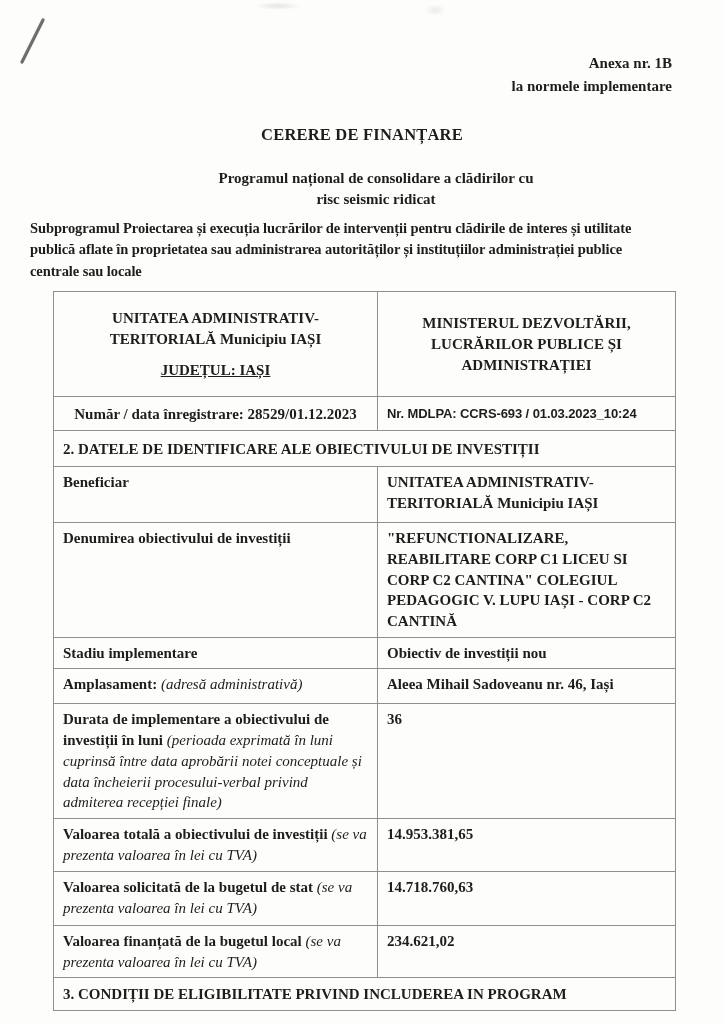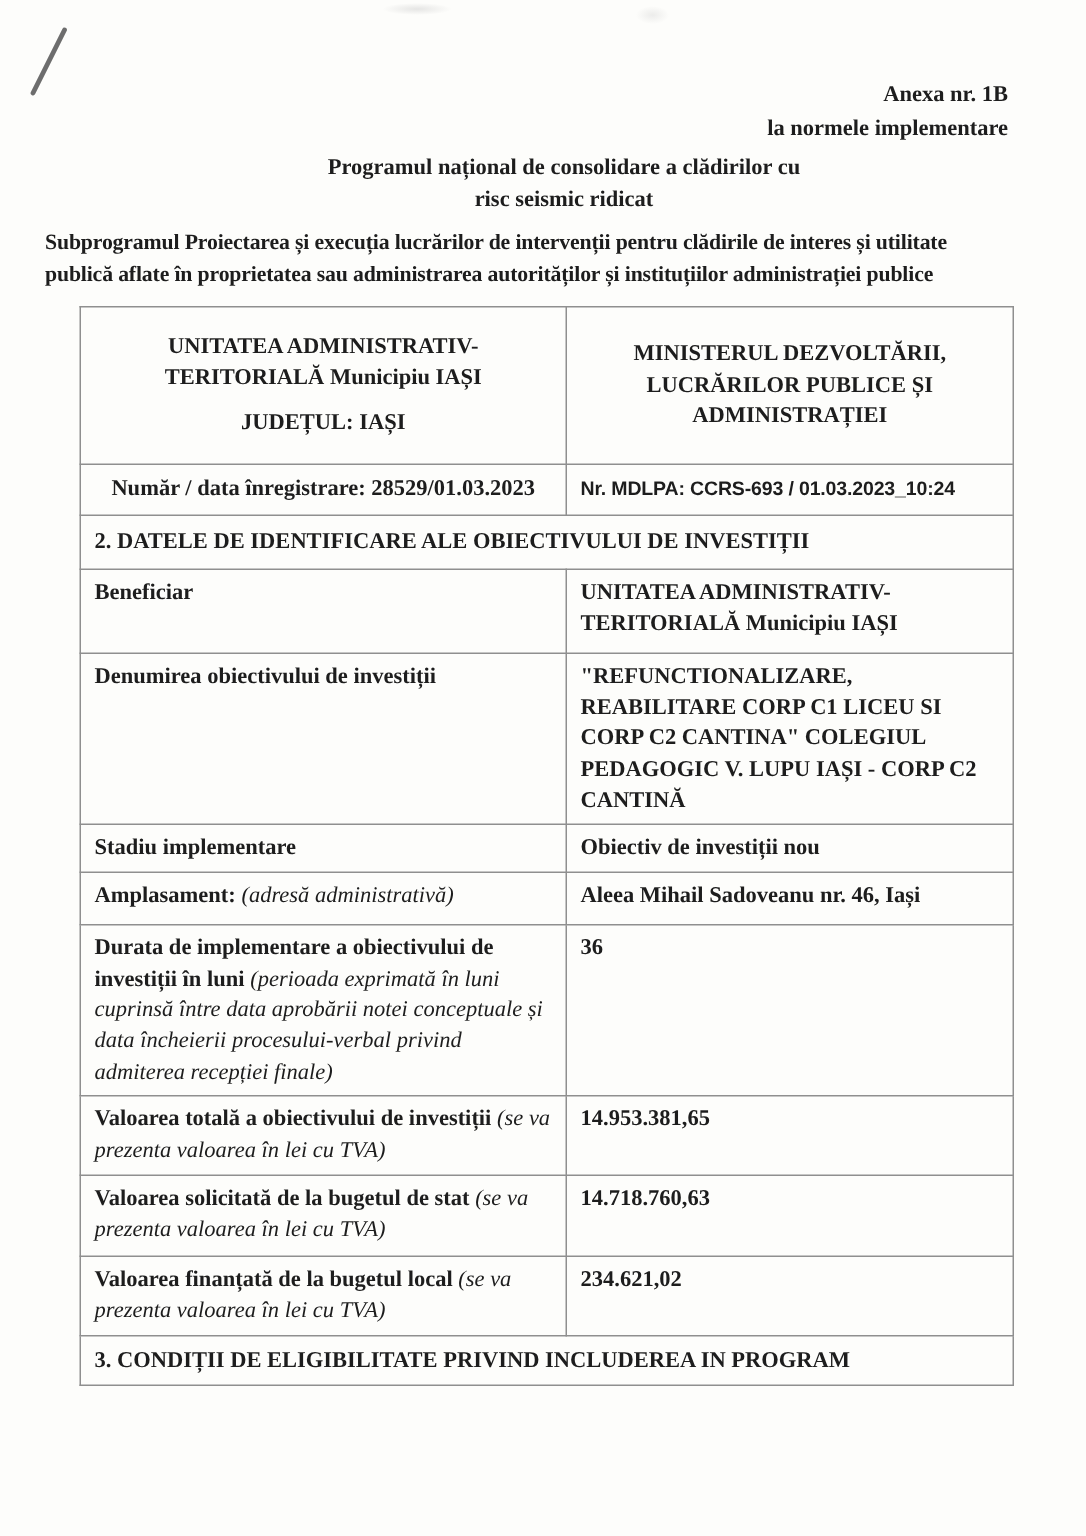--- a/index.html
+++ b/index.html
@@ -23,21 +23,21 @@
 
   .annex{
     padding-top:52px;margin-right:52px;
     text-align:right;font-weight:bold;font-size:15px;line-height:1.55;
   }
   .doc-title{
     margin:26px 0 0 0;text-align:center;
     font-size:16.5px;font-weight:bold;letter-spacing:.2px;
   }
   .program{
-    margin-top:3px;text-align:center;
+    margin-top:23px;text-align:center;
     font-weight:bold;font-size:15px;line-height:1.45;padding-left:28px;
   }
   .subprogram{
     margin:7px auto 0 auto;width:664px;
     font-weight:bold;font-size:14.5px;line-height:1.48;letter-spacing:-.1px;
   }
 
   table.form{
     border-collapse:collapse;table-layout:fixed;
     width:622px;margin:9px 0 0 53px;
@@ -51,21 +51,21 @@
     padding:5px 9px;
     font-weight:bold;font-size:15px;line-height:1.38;
     overflow:hidden;
   }
   tr.sec td{vertical-align:middle;padding:4px 9px;}
   tr.row-sec1 td{height:28px;}
   tr.row-sec2 td{height:36px;}
   tr.row-sec3 td{height:33px;}
 
   tr.row-applicant td{height:105px;vertical-align:middle;text-align:center;}
-  .county{margin-top:10px;}
+  .county{margin-top:10px;text-decoration:underline;}
   tr.row-reg td{height:34px;vertical-align:middle;}
   td.reg-left{text-align:center;}
   td.reg-right{
     font-family:"Liberation Sans","DejaVu Sans",sans-serif;
     font-size:13px;letter-spacing:-.1px;
   }
 
   tr.row-beneficiar td{height:56px;}
   tr.row-denumire td{height:86px;}
   tr.row-stadiu td{height:31px;}
@@ -88,29 +88,31 @@
     </svg>
   </div>
   <div class="smudge a"></div>
   <div class="smudge b"></div>
 
   <div class="annex">
     <div>Anexa nr. 1B</div>
     <div>la normele implementare</div>
   </div>
 
+  <div class="doc-title">CERERE DE FINANȚARE</div>
 
   <div class="program">
     <div>Programul național de consolidare a clădirilor cu</div>
     <div>risc seismic ridicat</div>
   </div>
 
   <div class="subprogram">
     <div>Subprogramul Proiectarea și execuția lucrărilor de intervenții pentru clădirile de interes și utilitate</div>
     <div>publică aflate în proprietatea sau administrarea autorităților și instituțiilor administrației publice</div>
+    <div>centrale sau locale</div>
   </div>
 
   <table class="form">
     <colgroup>
         <col class="c-left">
         <col class="c-right">
       </colgroup>
 
     <tbody>
 
@@ -118,21 +120,21 @@
       <td>
         <div>UNITATEA ADMINISTRATIV-TERITORIALĂ Municipiu IAȘI</div>
         <div class="county">JUDEȚUL: IAȘI</div>
       </td>
       <td>
         <div>MINISTERUL DEZVOLTĂRII, LUCRĂRILOR PUBLICE ȘI ADMINISTRAȚIEI</div>
       </td>
     </tr>
 
     <tr class="row-reg">
-      <td class="reg-left">Număr / data înregistrare: 28529/01.03.2023</td>
+      <td class="reg-left">Număr / data înregistrare: 28529/01.12.2023</td>
       <td class="reg-right">Nr. MDLPA: CCRS-693 / 01.03.2023_10:24</td>
     </tr>
 
     <tr class="sec row-sec2">
       <td colspan="2">2. DATELE DE IDENTIFICARE ALE OBIECTIVULUI DE INVESTIȚII</td>
     </tr>
 
     <tr class="row-beneficiar">
       <td><span>Beneficiar</span> <span class="note"></span></td>
       <td>UNITATEA ADMINISTRATIV-TERITORIALĂ Municipiu IAȘI</td>

